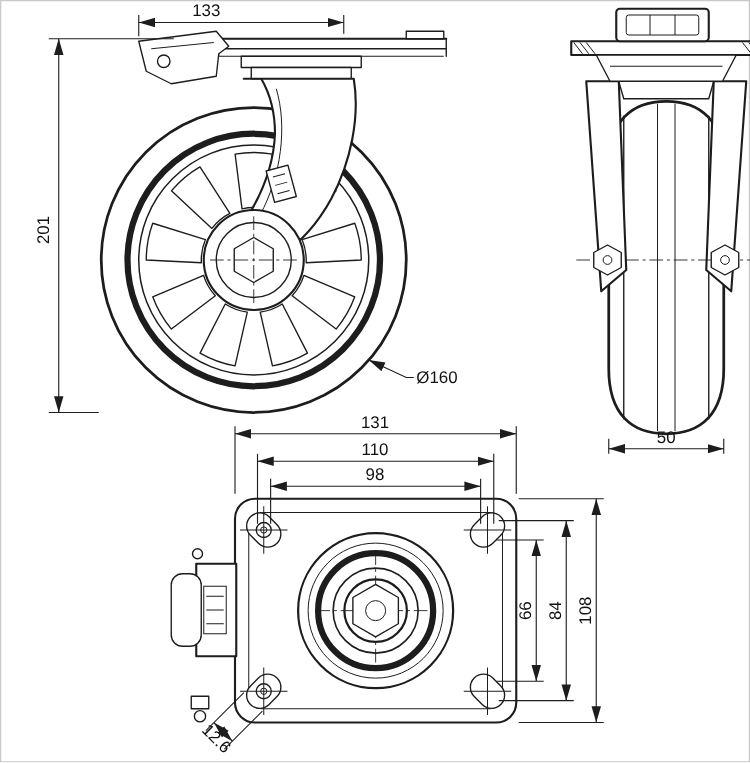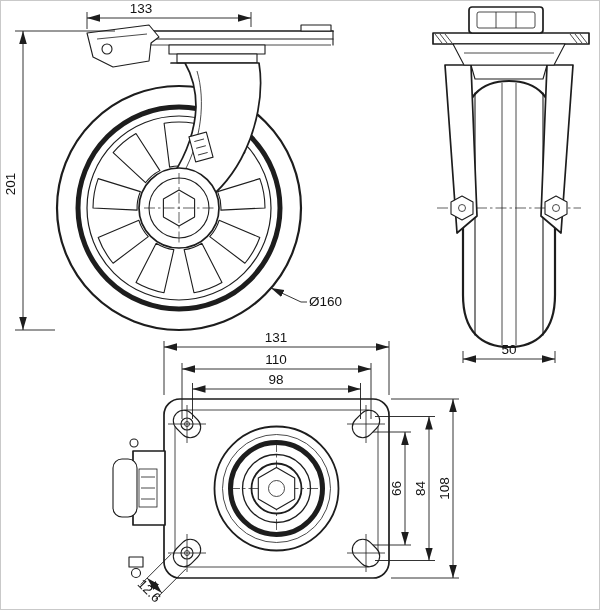--- a/index.html
+++ b/index.html
@@ -1,19 +1,20 @@
 <!DOCTYPE html>
 <html><head>
 <meta charset="utf-8">
 <style>
   html,body{margin:0;padding:0;background:#ffffff;}
   .sheet{
     width:600px;height:610px;box-sizing:border-box;
     background:#ffffff;border:1px solid #c9c9c9;position:relative;
     font-family:"Liberation Sans",sans-serif;
+    padding-left:24px;
   }
   svg{display:block;}
   .s-obj{stroke:#1d1d1d;stroke-width:1.7;fill:none;stroke-linejoin:round;stroke-linecap:round;}
   .s-obj2{stroke:#1d1d1d;stroke-width:1.1;fill:none;stroke-linejoin:round;stroke-linecap:round;}
   .s-thin{stroke:#1d1d1d;stroke-width:0.8;fill:none;}
   .s-thick{stroke:#1d1d1d;fill:none;}
   .s-dim{stroke:#1d1d1d;stroke-width:0.9;fill:none;}
   .s-center{stroke:#1d1d1d;stroke-width:0.7;stroke-dasharray:11 3 2.5 3;fill:none;}
   .fw{fill:#ffffff;}
   text.dim{font:13.5px "Liberation Sans",sans-serif;fill:#121212;}

